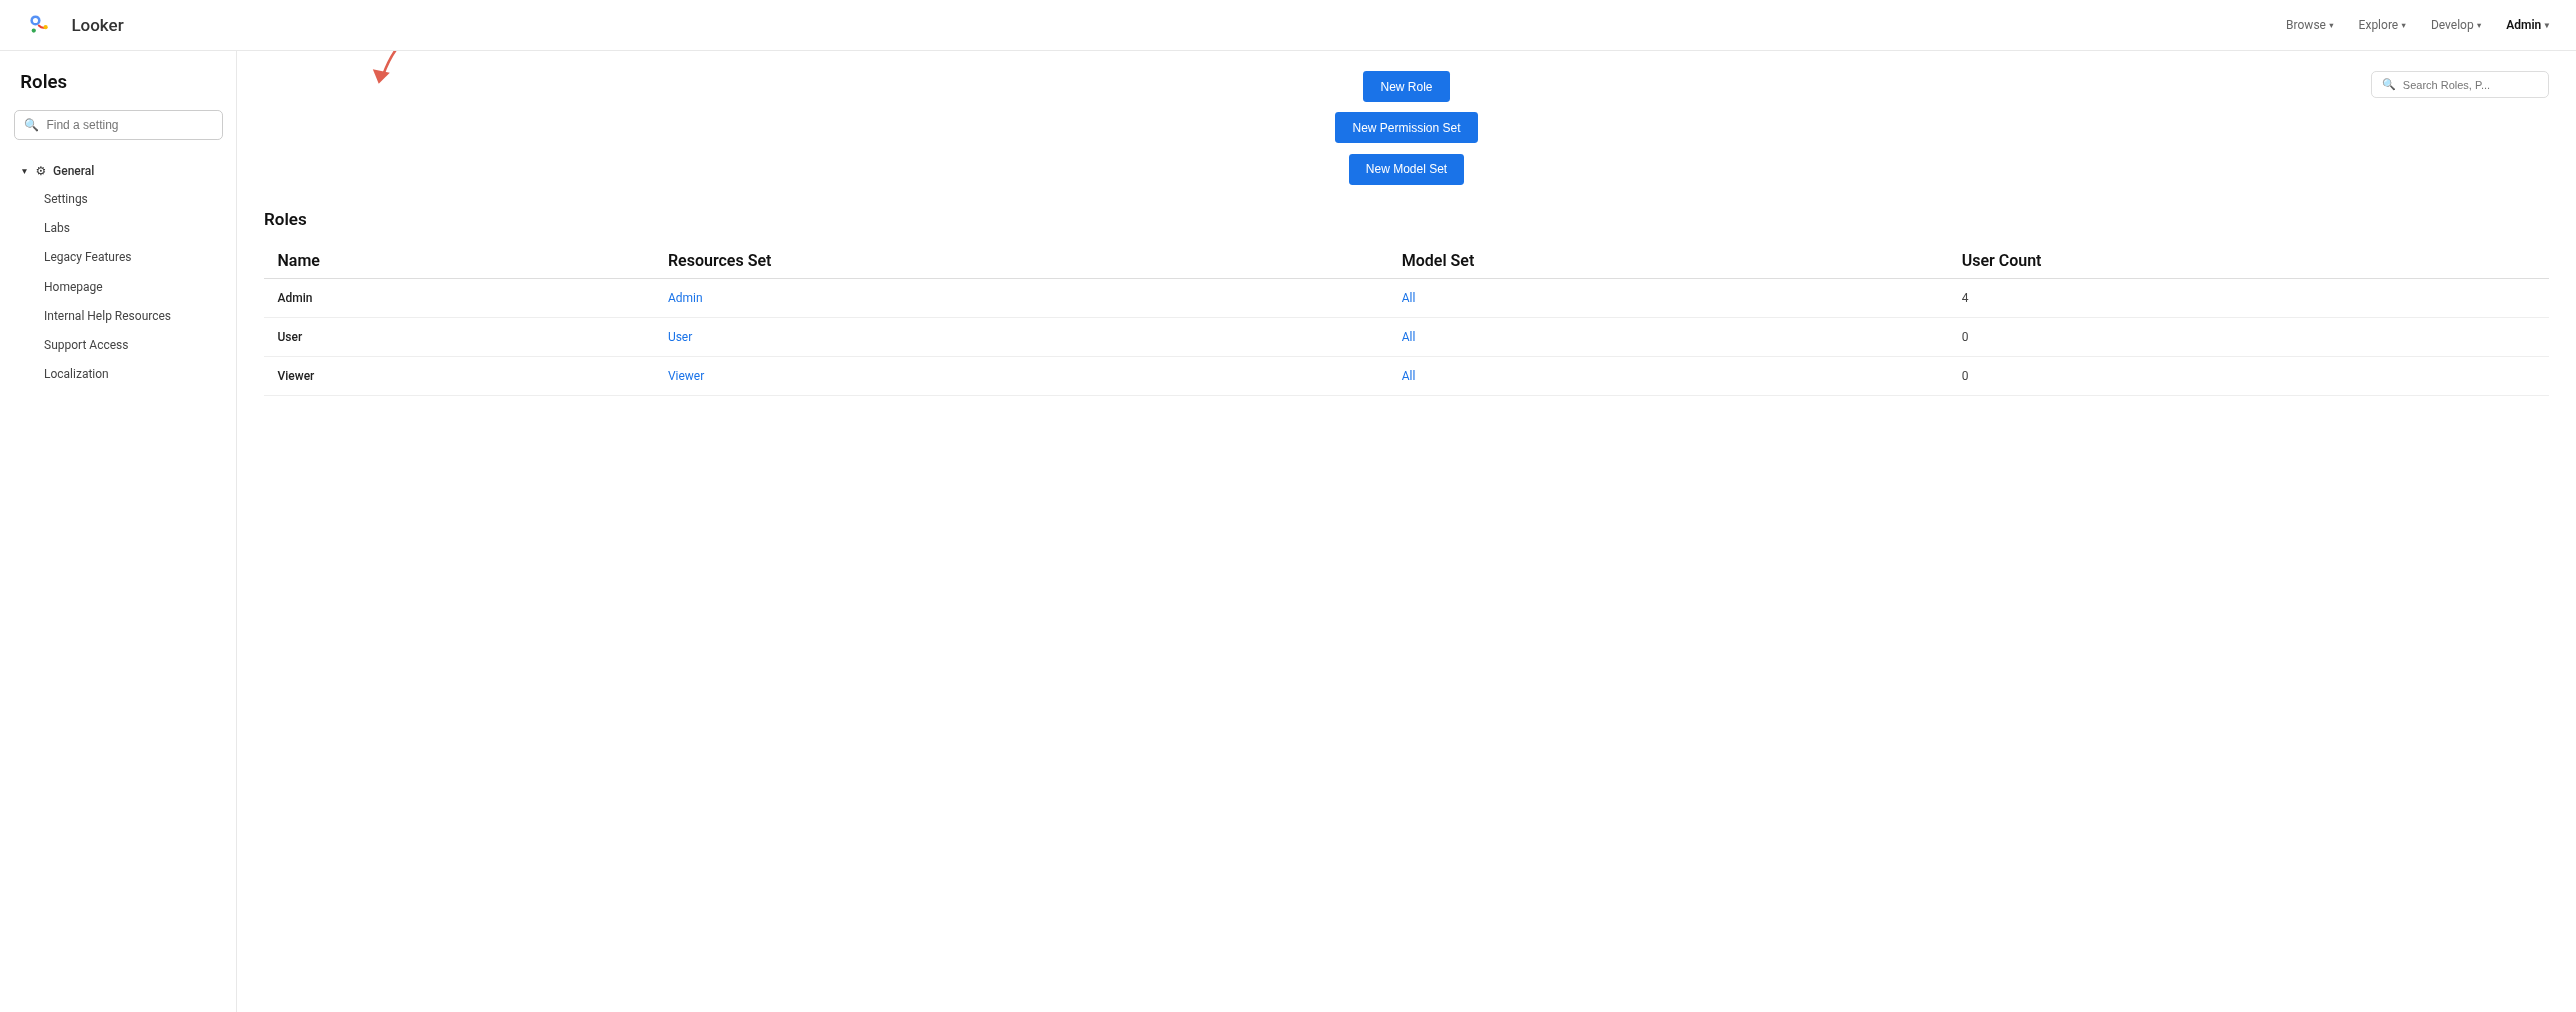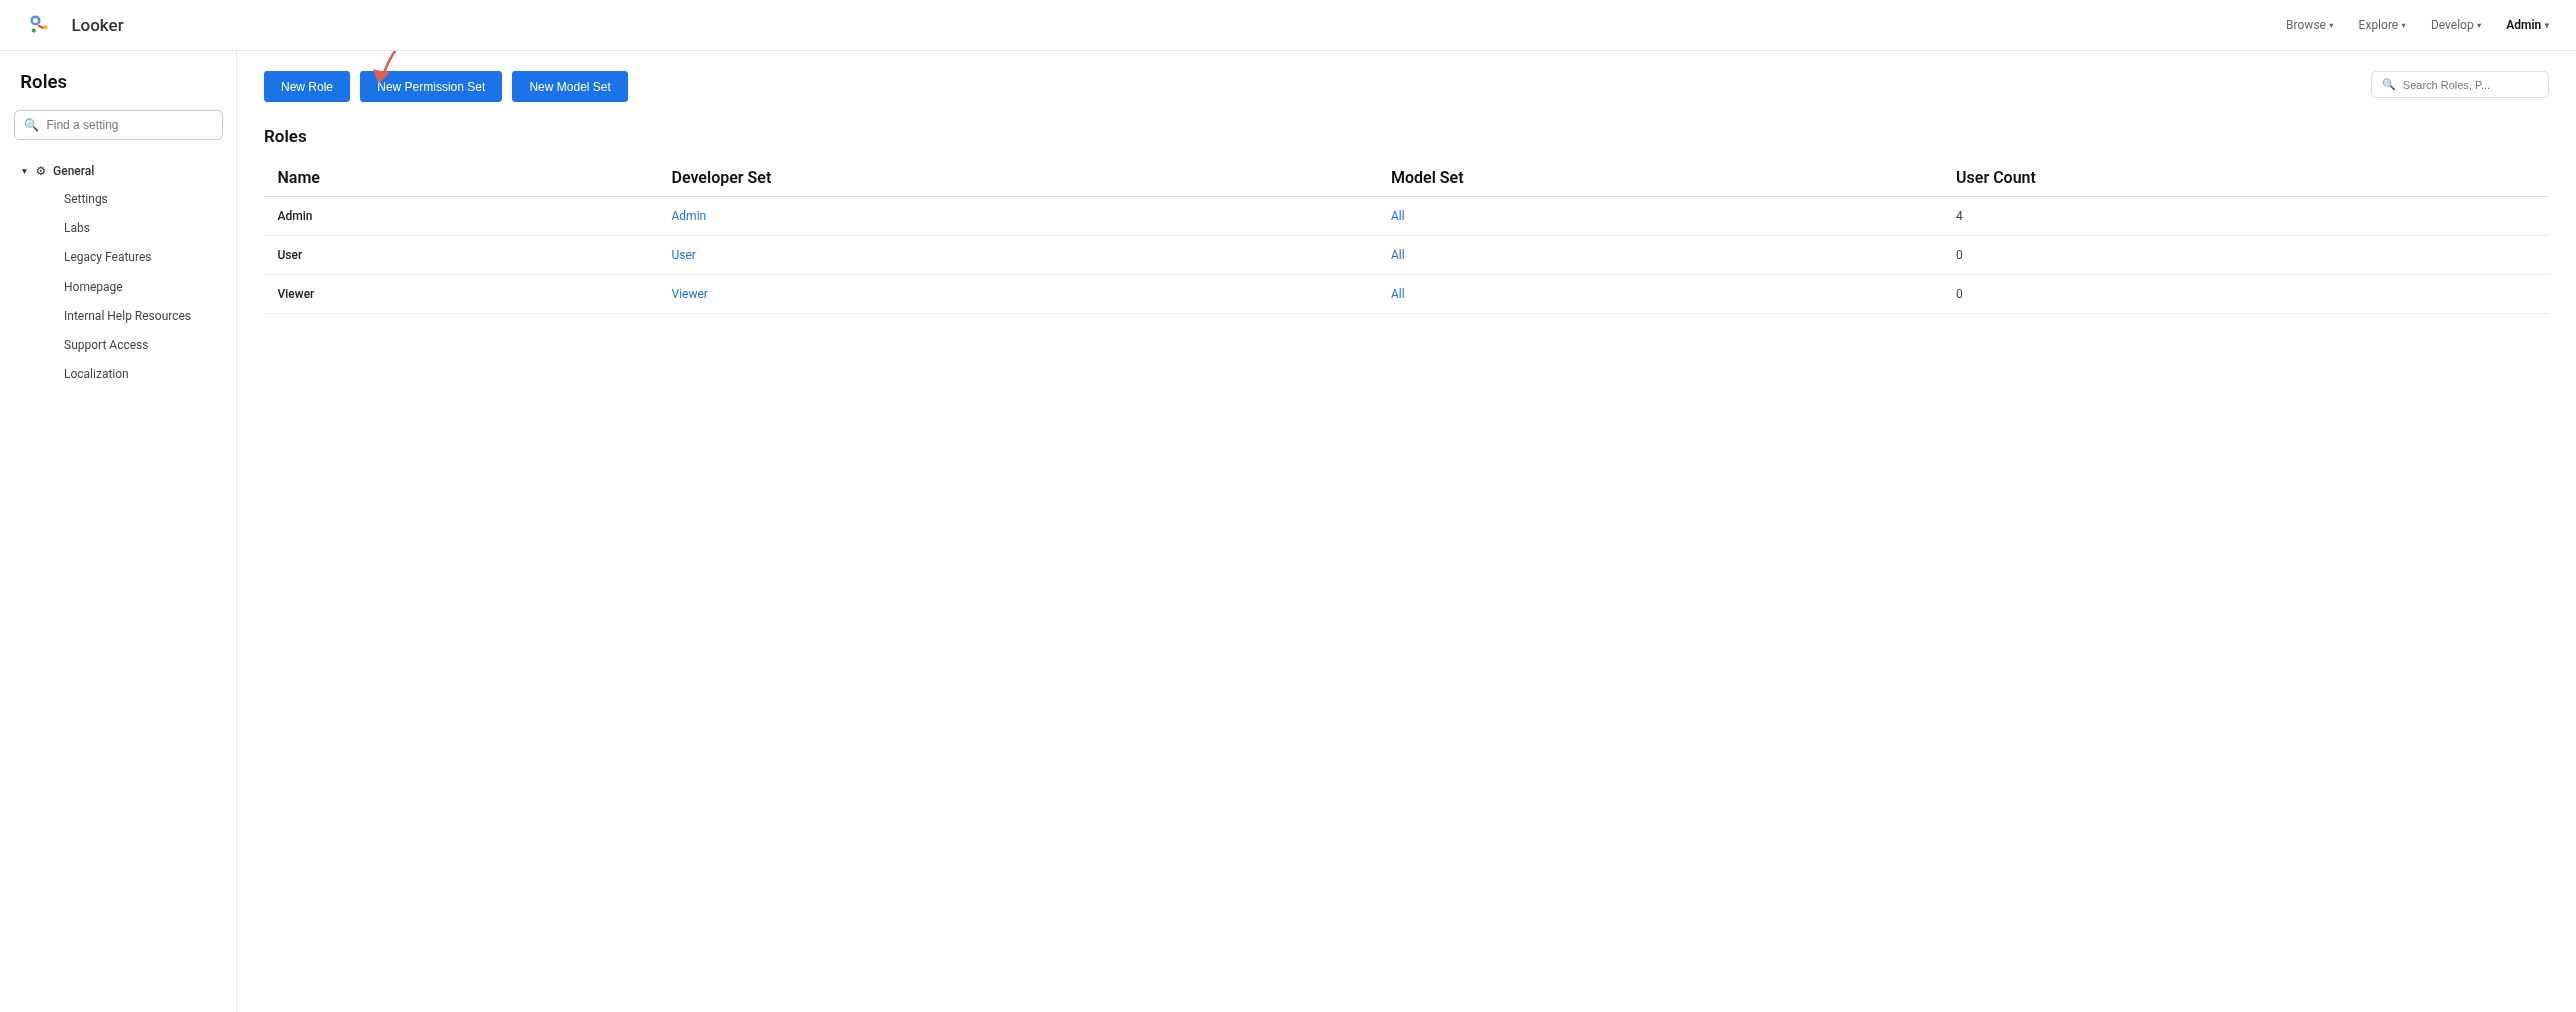--- a/index.html
+++ b/index.html
@@ -133,36 +133,36 @@
       font-size: 8.5px;
       color: #333;
     }
 
     .sidebar-item {
       padding: 7.6px 20.3px 7.6px 44px;
       cursor: pointer;
       font-size: 12px;
       color: #444;
       transition: background 0.15s;
-      margin-left: 20px;
     }
 
     
     .content {
       flex: 1;
       padding: 20.3px 27px;
       overflow-y: auto;
     }
 
     .action-bar {
       display: flex;
       align-items: center;
       gap: 10.2px;
       margin-bottom: 24px;
       position: relative;
+      flex-direction: column;
     }
 
     .btn-primary {
       background: #1a73e8;
       color: #fff;
       border: none;
       border-radius: 3.4px;
       padding: 8.5px 17px;
       font-size: 12px;
       font-weight: 500;
@@ -344,21 +344,21 @@
         <input type="text" placeholder="Search Roles, P..." style="">
       </div>
     </div>
 
     <h2 class="roles-section-title">Roles</h2>
 
     <table class="roles-table">
       <thead>
         <tr>
           <th>Name</th>
-          <th>Developer Set</th>
+          <th>Resources Set</th>
           <th>Model Set</th>
           <th>User Count</th>
         </tr>
       </thead>
       <tbody id="roles-tbody">
       <tr>
             <td class="name-cell">Admin</td>
             <td class="link-cell" style="color: rgb(26, 115, 232); cursor: pointer;">Admin</td>
             <td class="link-cell" style="color: rgb(26, 115, 232); cursor: pointer;">All</td>
             <td class="count-cell">4</td>

